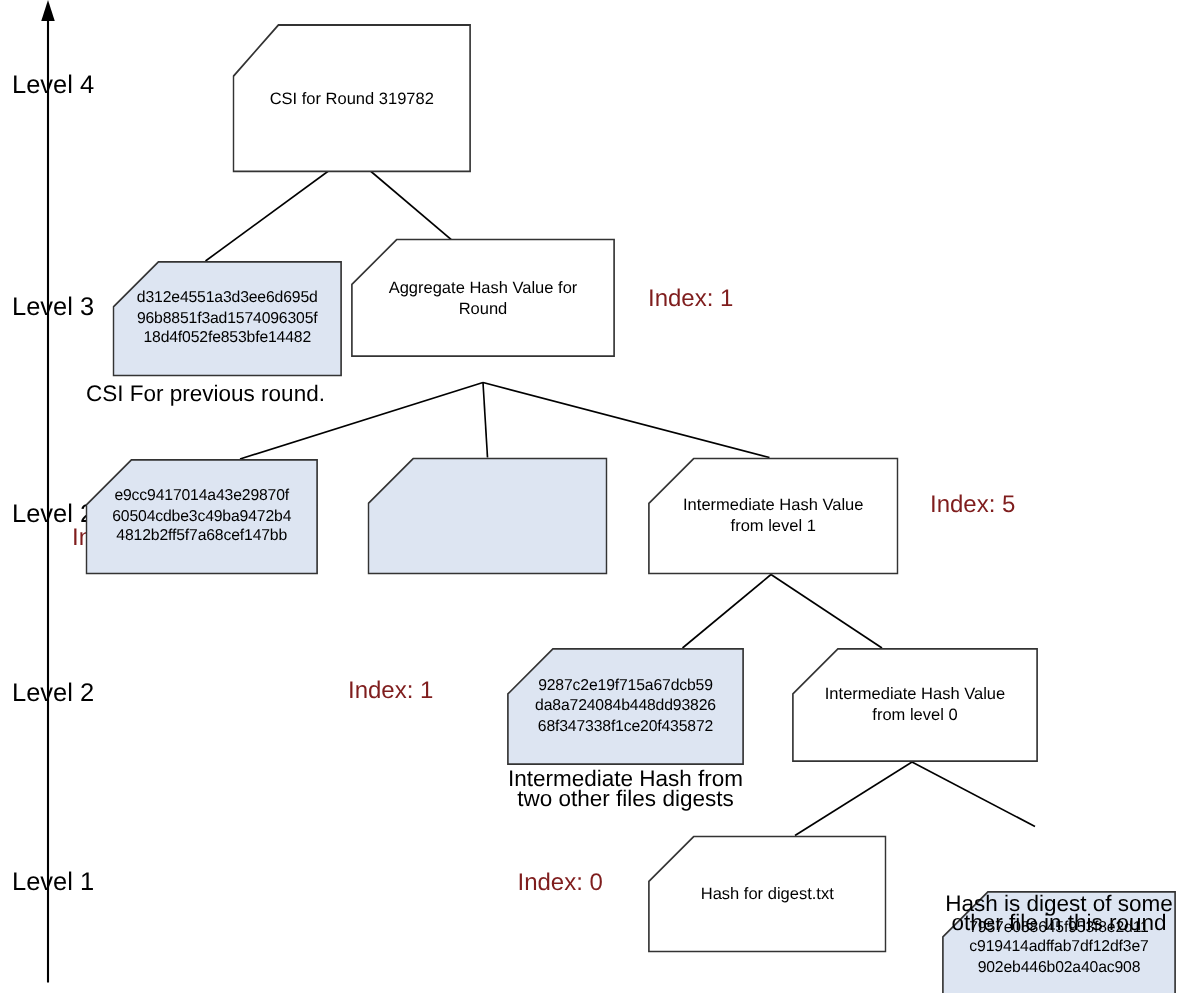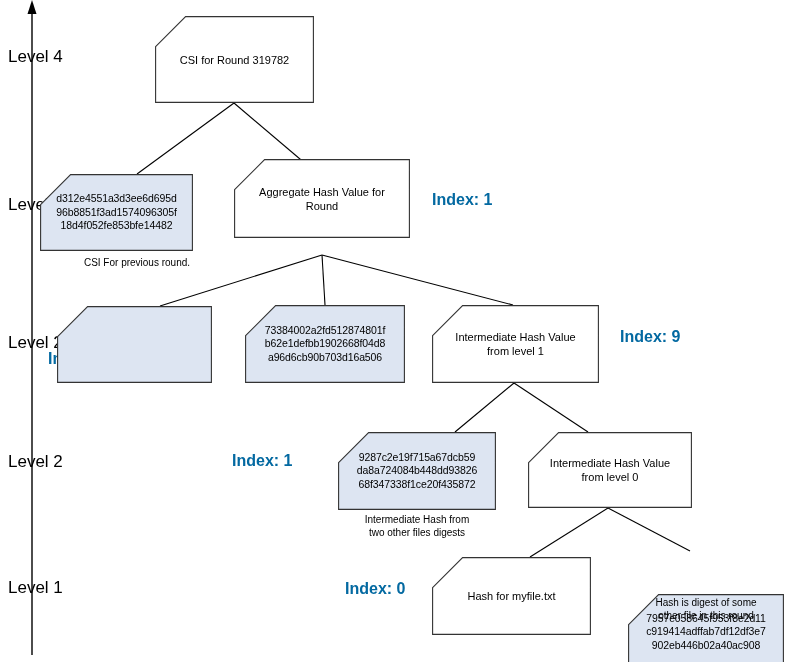--- a/index.html
+++ b/index.html
@@ -27,23 +27,22 @@
   .axis-label {
     position: absolute;
     font-size: 17px;
     color: #000000;
     white-space: nowrap;
     letter-spacing: 0px;
   }
   .index-label {
     position: absolute;
     font-size: 16px;
-    color: #0369a1;
+    color: #7f1d1d;
     white-space: nowrap;
-    font-weight: bold;
   }
   .node {
     position: absolute;
     box-sizing: border-box;
     display: flex;
     align-items: center;
     justify-content: center;
     text-align: center;
     font-size: 10.5px;
     line-height: 13px;
@@ -61,21 +60,21 @@
     white-space: pre-line;
   }
   .node.plain .node-text { font-size: 11px; line-height: 14px; }
   .node.hash .node-text {
     font-size: 10.5px;
     line-height: 13.5px;
     letter-spacing: -0.1px;
   }
   .caption {
     position: absolute;
-    font-size: 10px;
+    font-size: 15px;
     line-height: 13px;
     color: #000000;
     text-align: center;
     white-space: pre-line;
   }
 </style>
 </head>
 <body>
 
 <div id="canvas">
@@ -102,59 +101,59 @@
       <div class="axis-label" style="left: 8px; top: 47px;">Level 4</div>
       <div class="axis-label" style="left: 8px; top: 195px;">Level 3</div>
       <div class="axis-label" style="left: 8px; top: 333px;">Level 2</div>
       <div class="axis-label" style="left: 8px; top: 452px;">Level 2</div>
       <div class="axis-label" style="left: 8px; top: 578px;">Level 1</div>
     </div>
 
   <div id="index-labels">
       <div class="index-label" style="left: 432px; top: 191px;">Index: 1</div>
       <div class="index-label" style="left: 48px; top: 350px;">Index: 0</div>
-      <div class="index-label" style="left: 620px; top: 328px;">Index: 9</div>
+      <div class="index-label" style="left: 620px; top: 328px;">Index: 5</div>
       <div class="index-label" style="left: 232px; top: 452px;">Index: 1</div>
       <div class="index-label" style="left: 345px; top: 580px;">Index: 0</div>
     </div>
 
   <div id="nodes">
-      <div class="node plain" style="left: 155px; top: 16px; width: 159px; height: 87px;">
+      <div class="node plain" style="left: 155px; top: 16px; width: 159px; height: 99px;">
         <svg class="node-shape" viewBox="0 0 159 87" preserveAspectRatio="none">
           <polygon points="0.6,30.6 30.6,0.6 158.4,0.6 158.4,86.4 0.6,86.4" fill="#ffffff" stroke="#333333" stroke-width="1.1"></polygon>
         </svg>
         <div class="node-text">CSI for Round 319782</div>
       </div>
-      <div class="node hash" style="left: 40px; top: 174px; width: 153px; height: 77px; border-radius: 29px;">
+      <div class="node hash" style="left: 75px; top: 174px; width: 153px; height: 77px; border-radius: 29px;">
         <svg class="node-shape" viewBox="0 0 153 77" preserveAspectRatio="none">
           <polygon points="0.6,30.6 30.6,0.6 152.4,0.6 152.4,76.4 0.6,76.4" fill="#dde5f2" stroke="#333333" stroke-width="1.1"></polygon>
         </svg>
         <div class="node-text">d312e4551a3d3ee6d695d
 96b8851f3ad1574096305f
 18d4f052fe853bfe14482</div>
       </div>
       <div class="node plain" style="left: 234px; top: 159px; width: 176px; height: 79px;">
         <svg class="node-shape" viewBox="0 0 176 79" preserveAspectRatio="none">
           <polygon points="0.6,30.6 30.6,0.6 175.4,0.6 175.4,78.4 0.6,78.4" fill="#ffffff" stroke="#333333" stroke-width="1.1"></polygon>
         </svg>
         <div class="node-text">Aggregate Hash Value for
 Round</div>
       </div>
       <div class="node hash" style="left: 57px; top: 306px; width: 155px; height: 77px;">
         <svg class="node-shape" viewBox="0 0 155 77" preserveAspectRatio="none">
           <polygon points="0.6,30.6 30.6,0.6 154.4,0.6 154.4,76.4 0.6,76.4" fill="#dde5f2" stroke="#333333" stroke-width="1.1"></polygon>
         </svg>
+        <div class="node-text">e9cc9417014a43e29870f
+60504cdbe3c49ba9472b4
+4812b2ff5f7a68cef147bb</div>
       </div>
       <div class="node hash" style="left: 245px; top: 305px; width: 160px; height: 78px;">
         <svg class="node-shape" viewBox="0 0 160 78" preserveAspectRatio="none">
           <polygon points="0.6,30.6 30.6,0.6 159.4,0.6 159.4,77.4 0.6,77.4" fill="#dde5f2" stroke="#333333" stroke-width="1.1"></polygon>
         </svg>
-        <div class="node-text">73384002a2fd512874801f
-b62e1defbb1902668f04d8
-a96d6cb90b703d16a506</div>
       </div>
       <div class="node plain" style="left: 432px; top: 305px; width: 167px; height: 78px;">
         <svg class="node-shape" viewBox="0 0 167 78" preserveAspectRatio="none">
           <polygon points="0.6,30.6 30.6,0.6 166.4,0.6 166.4,77.4 0.6,77.4" fill="#ffffff" stroke="#333333" stroke-width="1.1"></polygon>
         </svg>
         <div class="node-text">Intermediate Hash Value
 from level 1</div>
       </div>
       <div class="node hash" style="left: 338px; top: 432px; width: 158px; height: 78px; text-align: center;">
         <svg class="node-shape" viewBox="0 0 158 78" preserveAspectRatio="none">
@@ -168,21 +167,21 @@
         <svg class="node-shape" viewBox="0 0 164 76" preserveAspectRatio="none">
           <polygon points="0.6,30.6 30.6,0.6 163.4,0.6 163.4,75.4 0.6,75.4" fill="#ffffff" stroke="#333333" stroke-width="1.1"></polygon>
         </svg>
         <div class="node-text">Intermediate Hash Value
 from level 0</div>
       </div>
       <div class="node plain" style="left: 432px; top: 557px; width: 159px; height: 78px;">
         <svg class="node-shape" viewBox="0 0 159 78" preserveAspectRatio="none">
           <polygon points="0.6,30.6 30.6,0.6 158.4,0.6 158.4,77.4 0.6,77.4" fill="#ffffff" stroke="#333333" stroke-width="1.1"></polygon>
         </svg>
-        <div class="node-text">Hash for myfile.txt</div>
+        <div class="node-text">Hash for digest.txt</div>
       </div>
       <div class="node hash" style="left: 628px; top: 551px; width: 156px; height: 76px; margin-top: 43px;">
         <svg class="node-shape" viewBox="0 0 156 76" preserveAspectRatio="none">
           <polygon points="0.6,30.6 30.6,0.6 155.4,0.6 155.4,75.4 0.6,75.4" fill="#dde5f2" stroke="#333333" stroke-width="1.1"></polygon>
         </svg>
         <div class="node-text">7957e058645f953f8e2d11
 c919414adffab7df12df3e7
 902eb446b02a40ac908</div>
       </div>
     </div>

